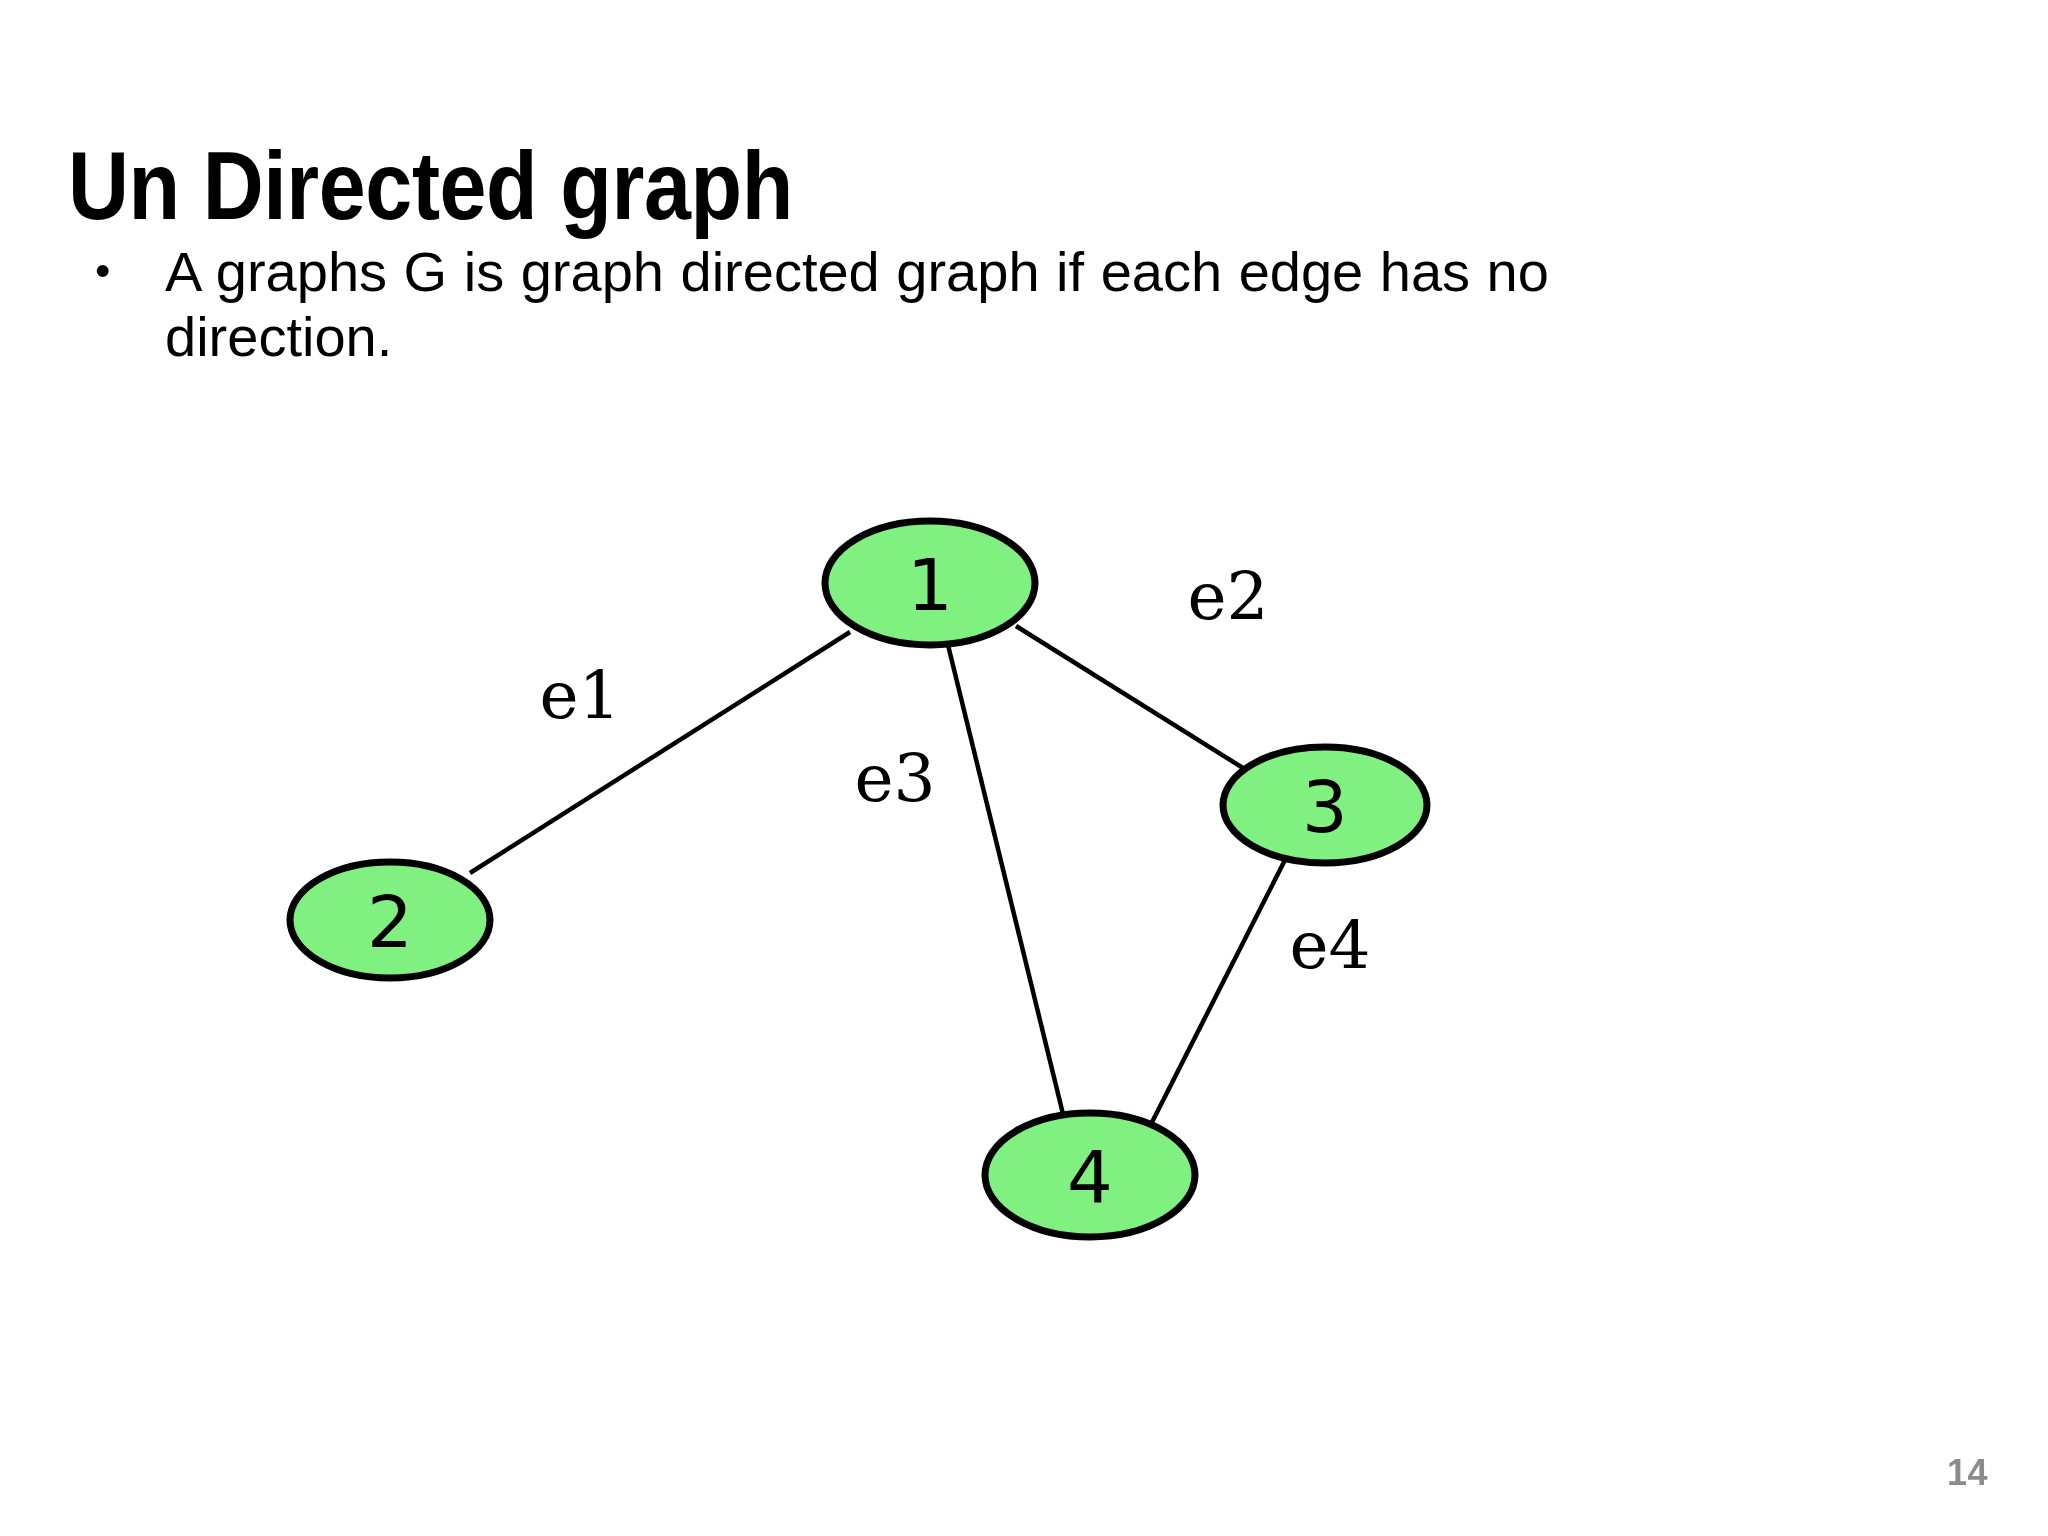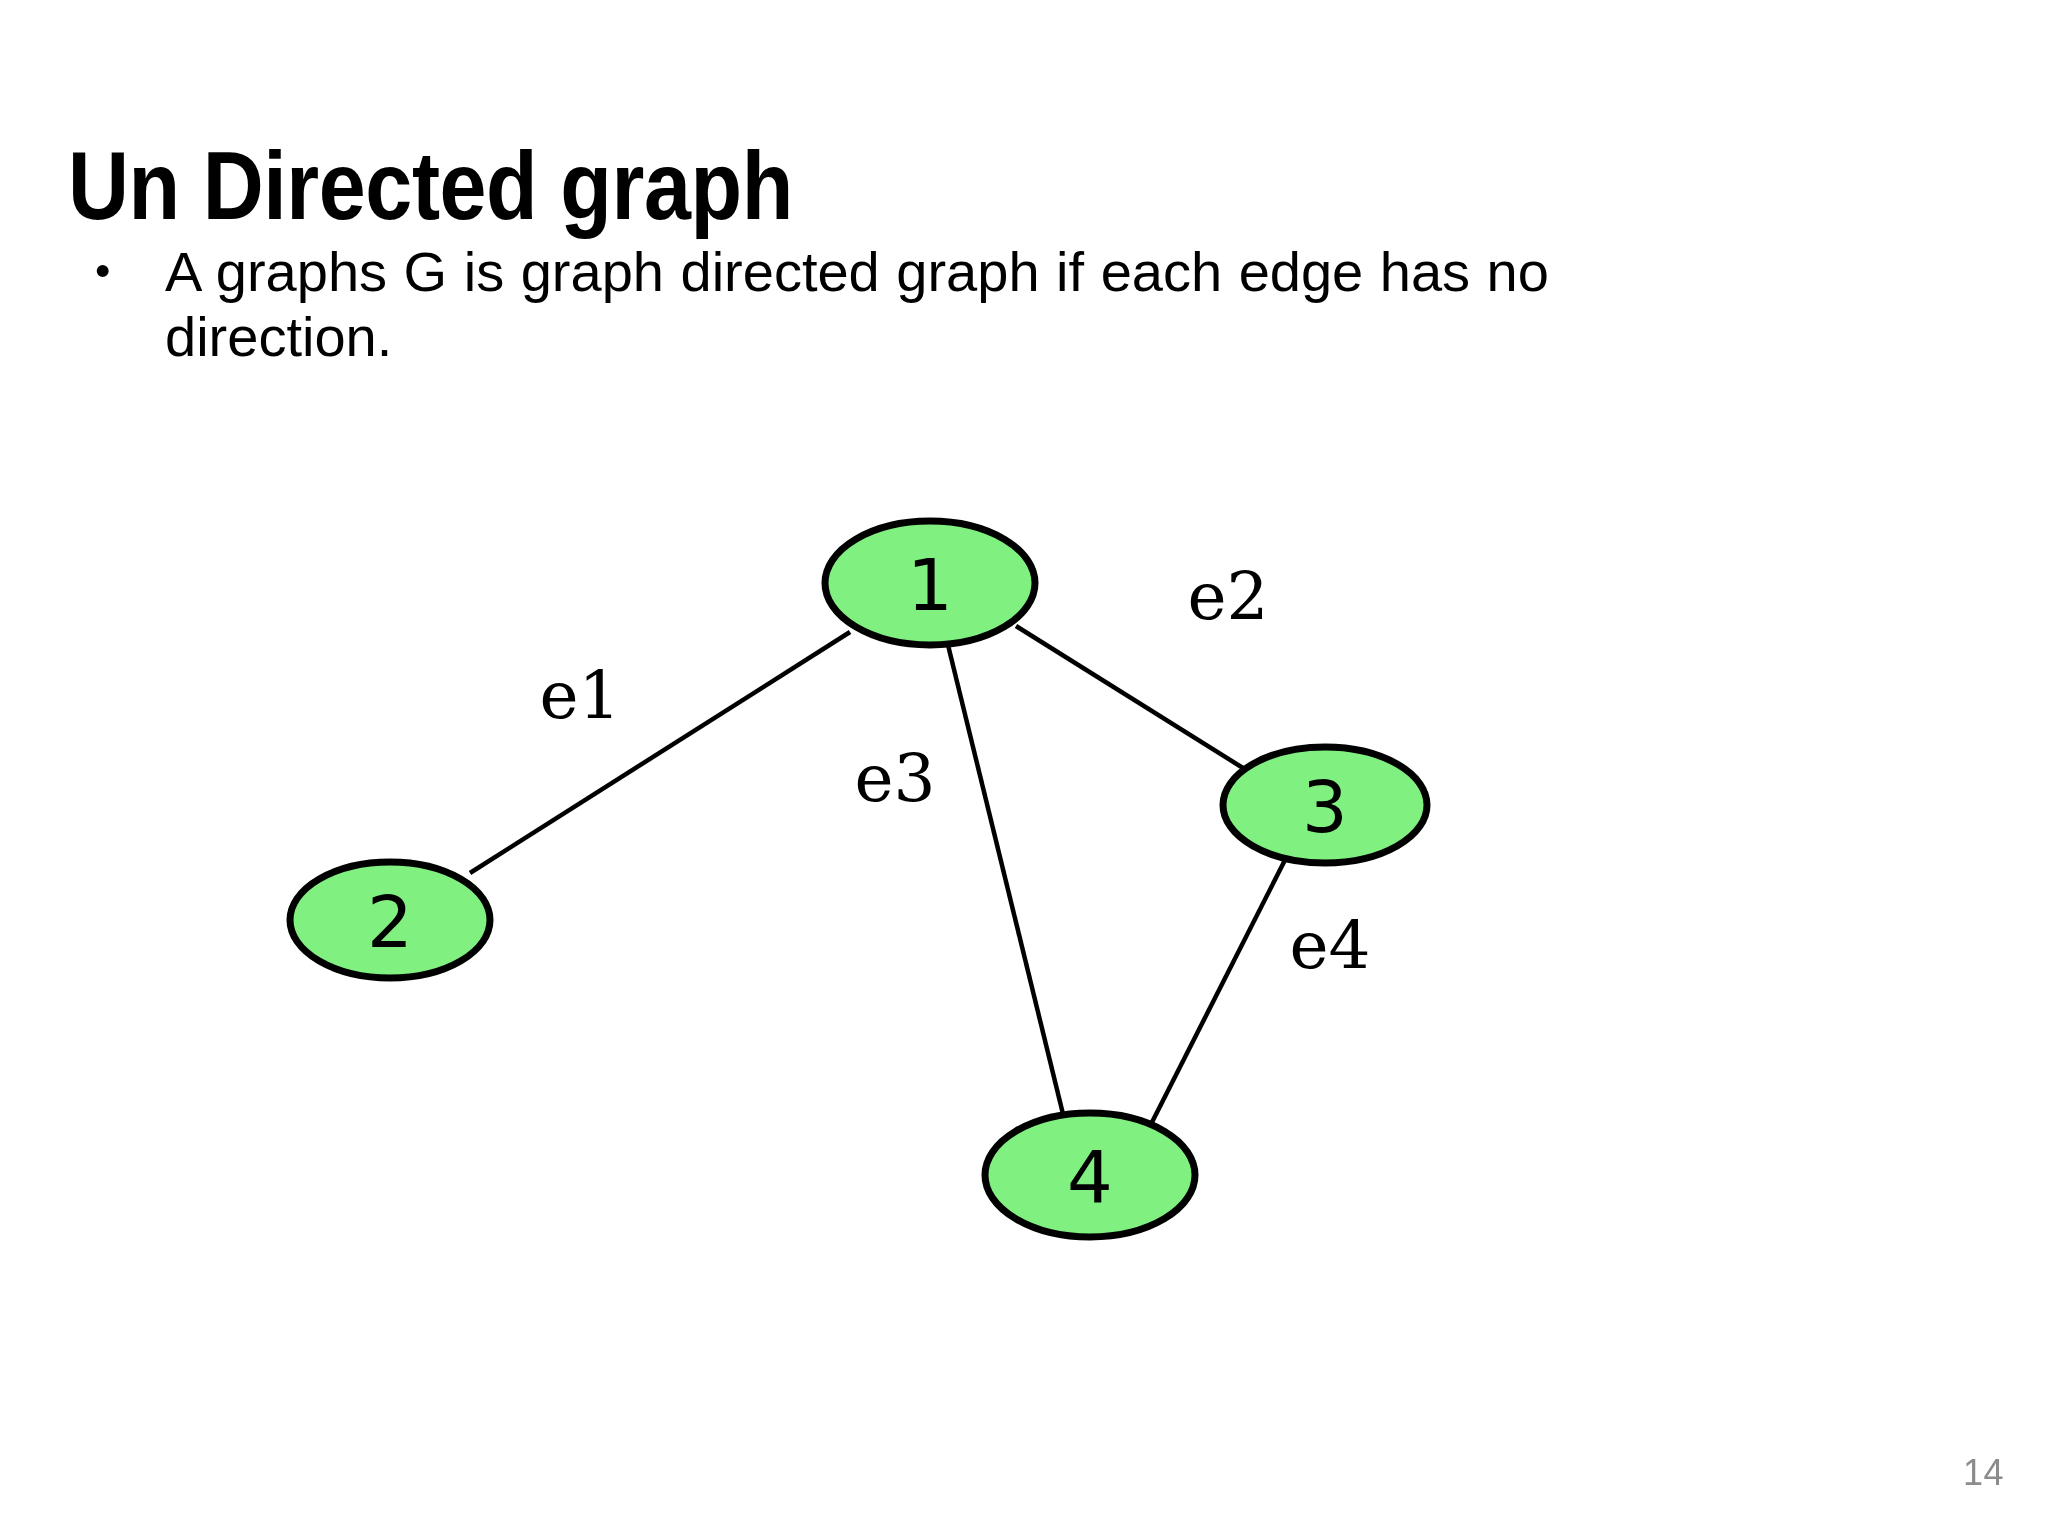--- a/index.html
+++ b/index.html
@@ -100,26 +100,27 @@
     font-family: "DejaVu Serif", serif;
     font-size: 66px;
     fill: #000000;
     text-anchor: middle;
     dominant-baseline: central;
   }
 
   
   #page-number {
     position: absolute;
-    right: 44px;
+    right: 60px;
     bottom: 42px;
     font-family: "Liberation Sans", sans-serif;
     font-size: 36px;
     color: #8c8c8c;
     letter-spacing: 0.5px;
+    font-weight: bold;
   }
 </style>
 </head>
 <body>
 
 <div id="slide" style="background: rgb(255, 255, 255); border-radius: 7px;">
 
   <h1 id="slide-title">Un Directed graph</h1>
 
   <div id="body-block">

